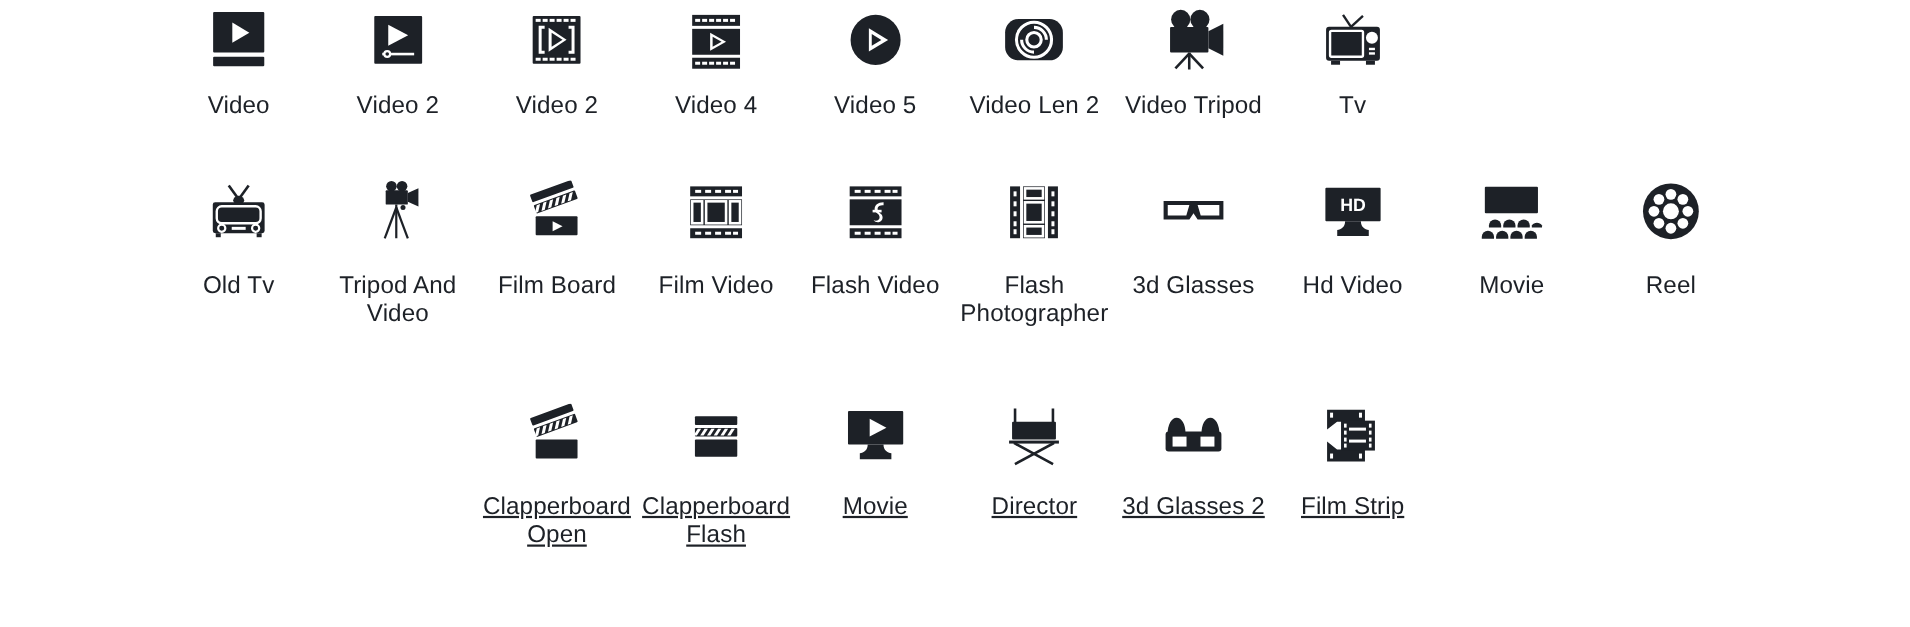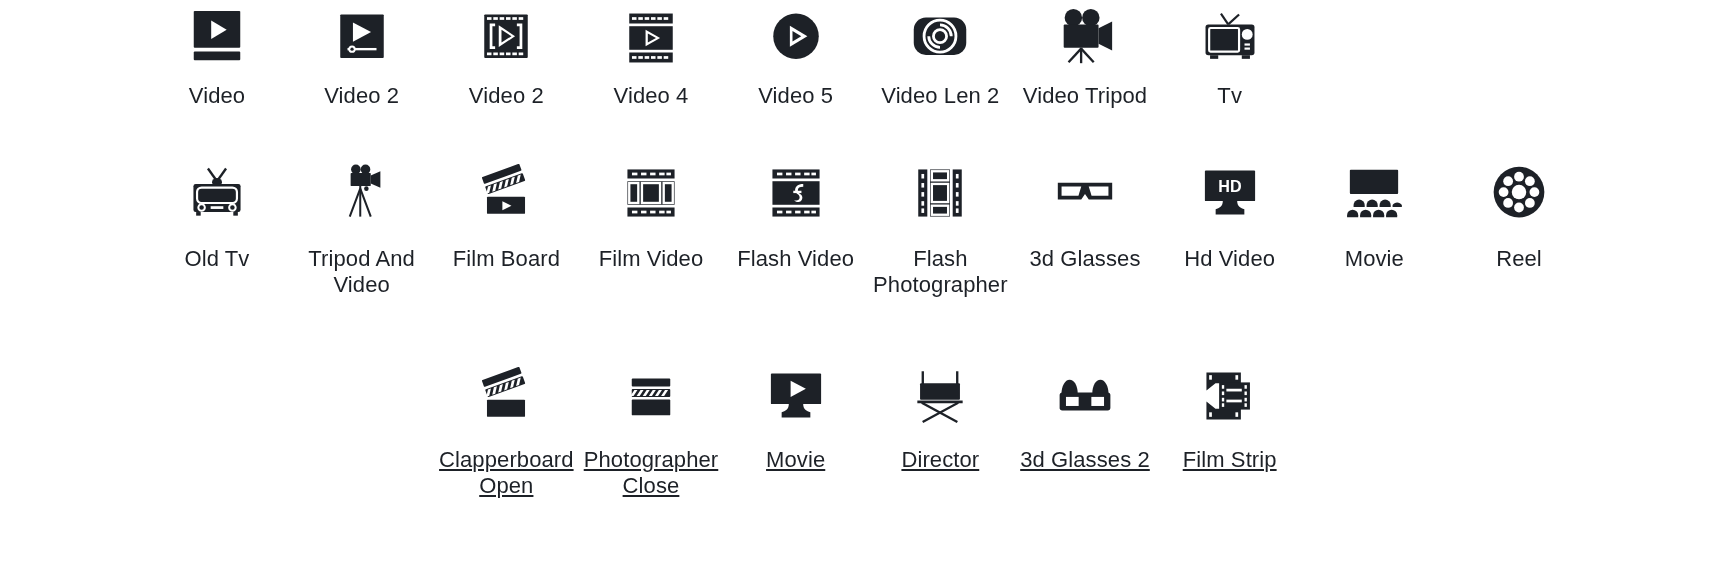--- a/index.html
+++ b/index.html
@@ -467,21 +467,21 @@
           <path d="M13 25 L16.5 25 L12 32 L8.5 32 Z"></path>
           <path d="M20 25 L23.5 25 L19 32 L15.5 32 Z"></path>
           <path d="M27 25 L30.5 25 L26 32 L22.5 32 Z"></path>
           <path d="M34 25 L37.5 25 L33 32 L29.5 32 Z"></path>
           <path d="M41 25 L44.5 25 L40 32 L36.5 32 Z"></path>
           <path d="M48 25 L51.5 25 L47 32 L43.5 32 Z"></path>
         </g>
         <rect x="10" y="36" width="44" height="18" rx="1"></rect>
       </svg>
     </div>
-    <div class="icon-label">Photographer Close</div>
+    <div class="icon-label">Clapperboard Flash</div>
   </div>
 
   <div class="grid-cell">
     <div class="glyph-box">
       <svg width="58" height="52" viewBox="0 0 64 58" aria-hidden="true">
         <rect x="4" y="4" width="56" height="34" rx="1"></rect>
         <path d="M26 12 L26 30 L43 21 Z" fill="#ffffff"></path>
         <path d="M24 38 C24 44 20 46 16 47 L16 53 L48 53 L48 47 C44 46 40 44 40 38 Z"></path>
       </svg>
     </div>

